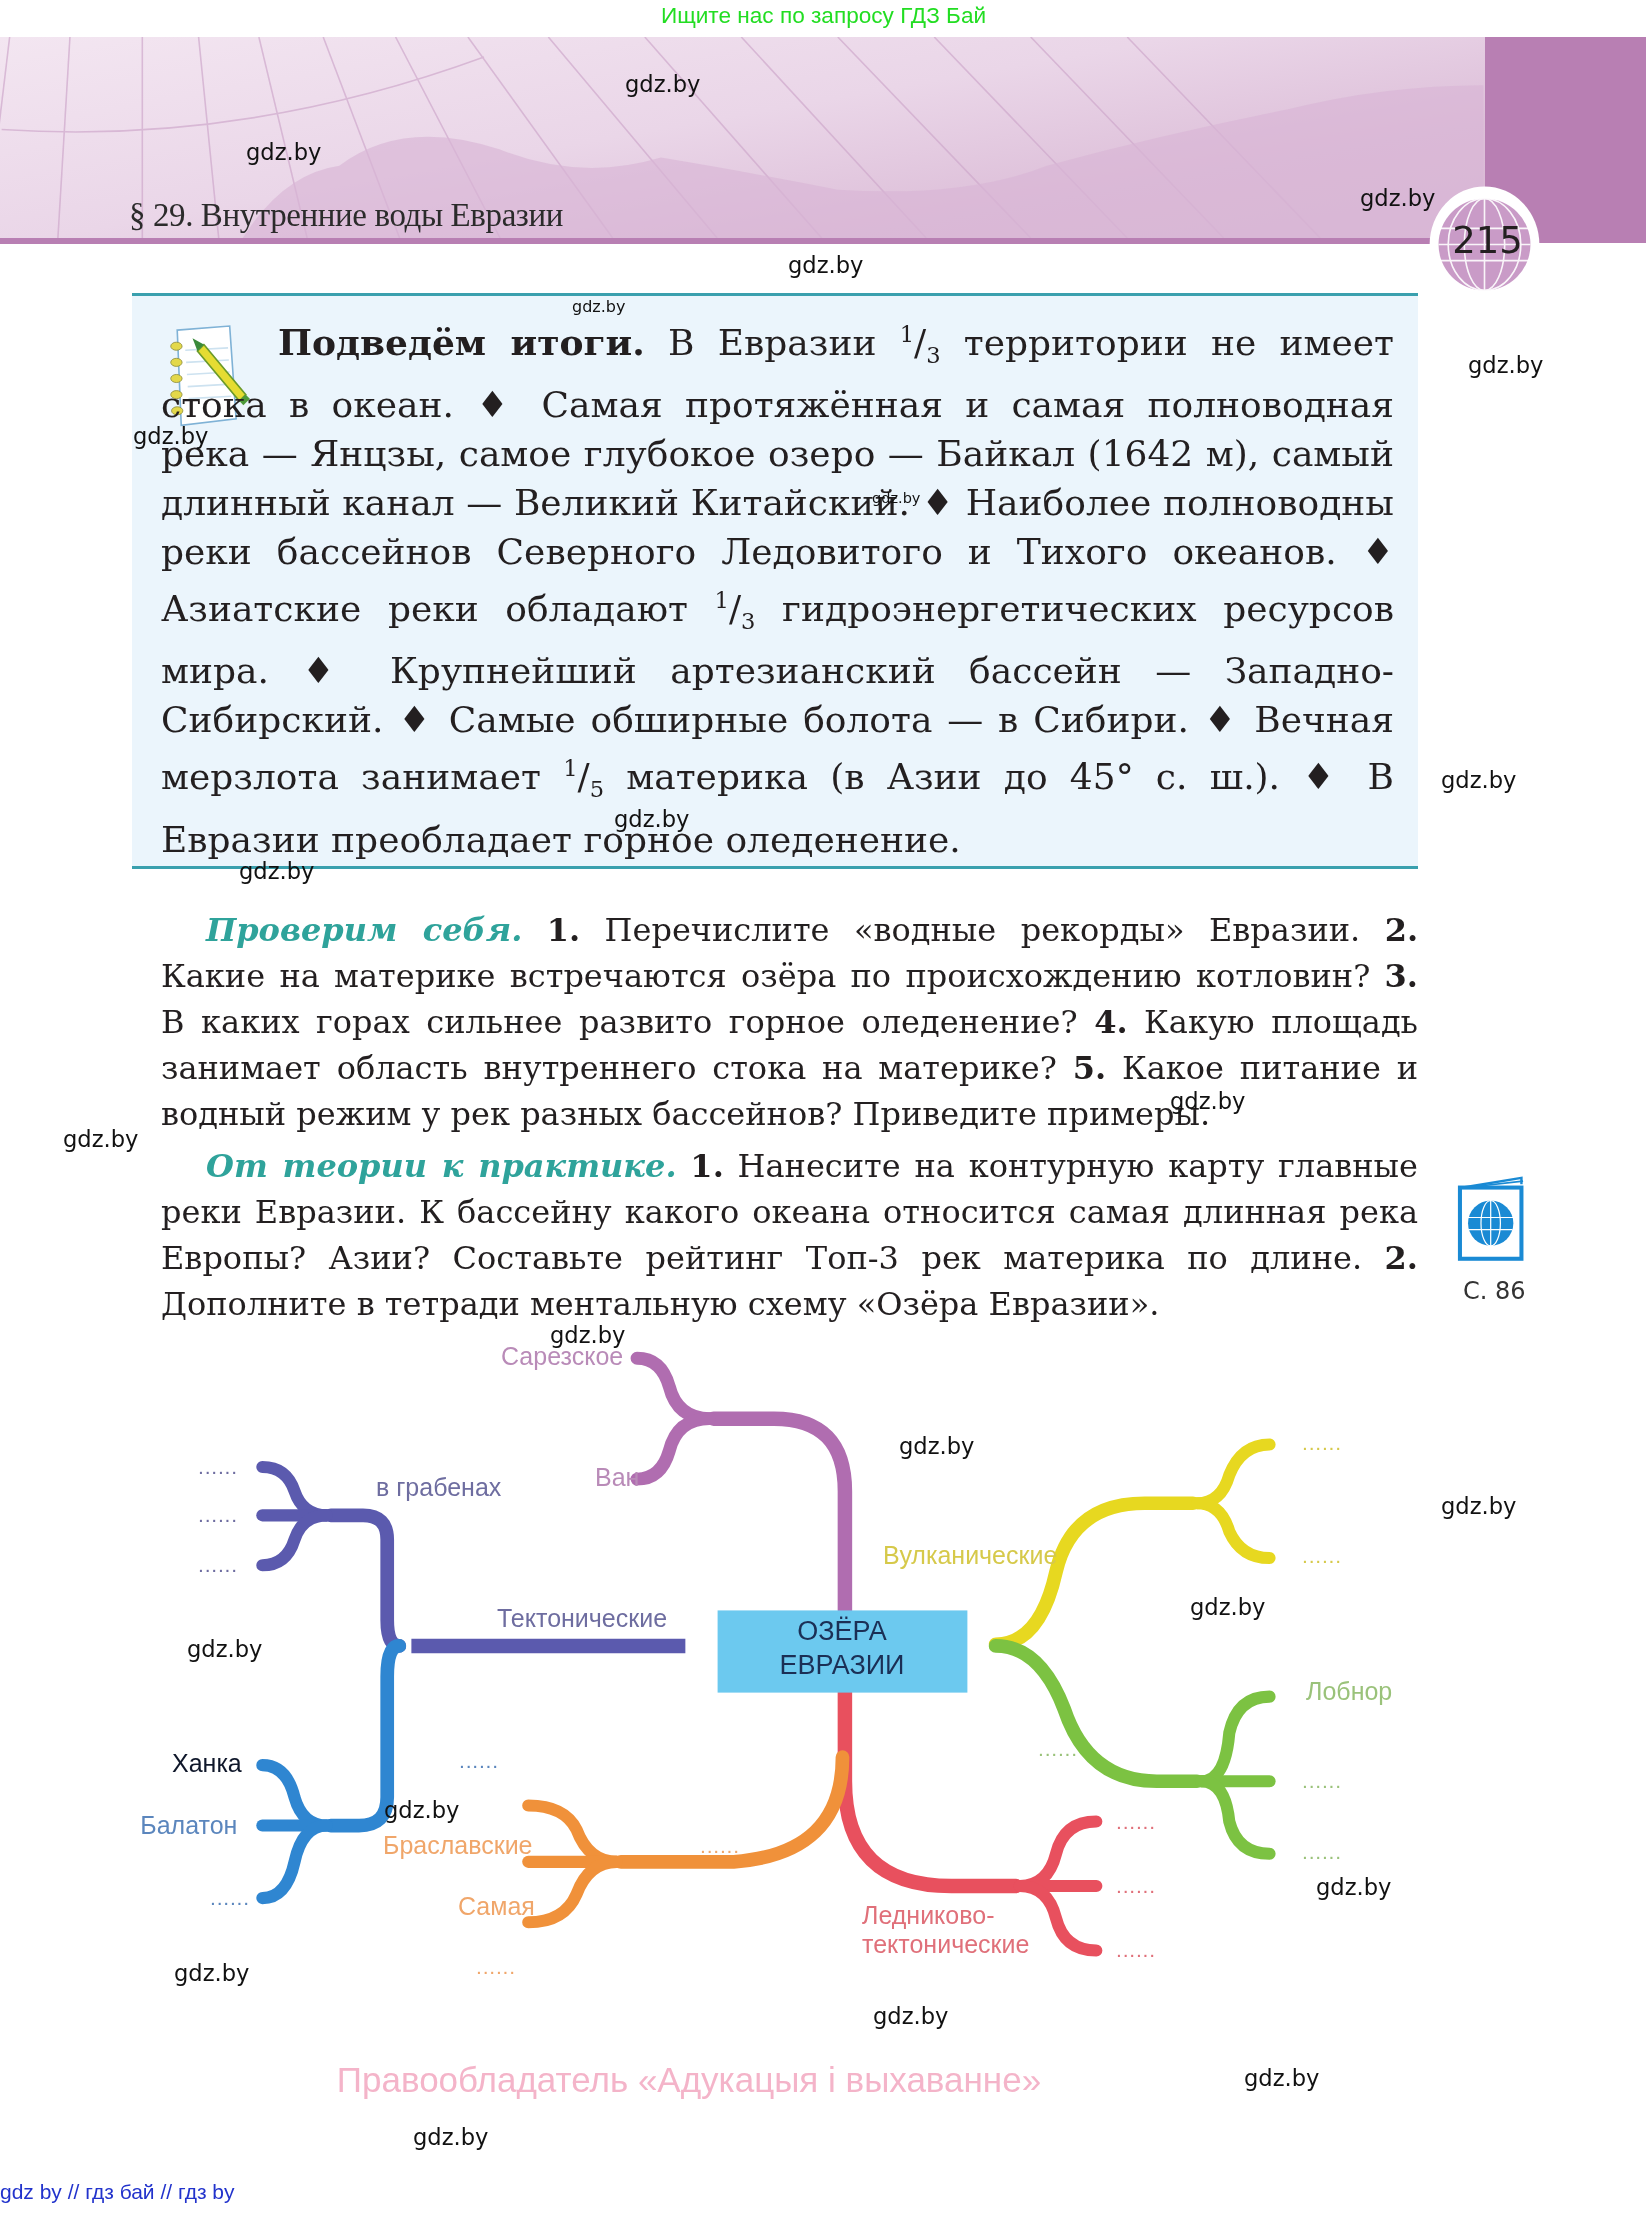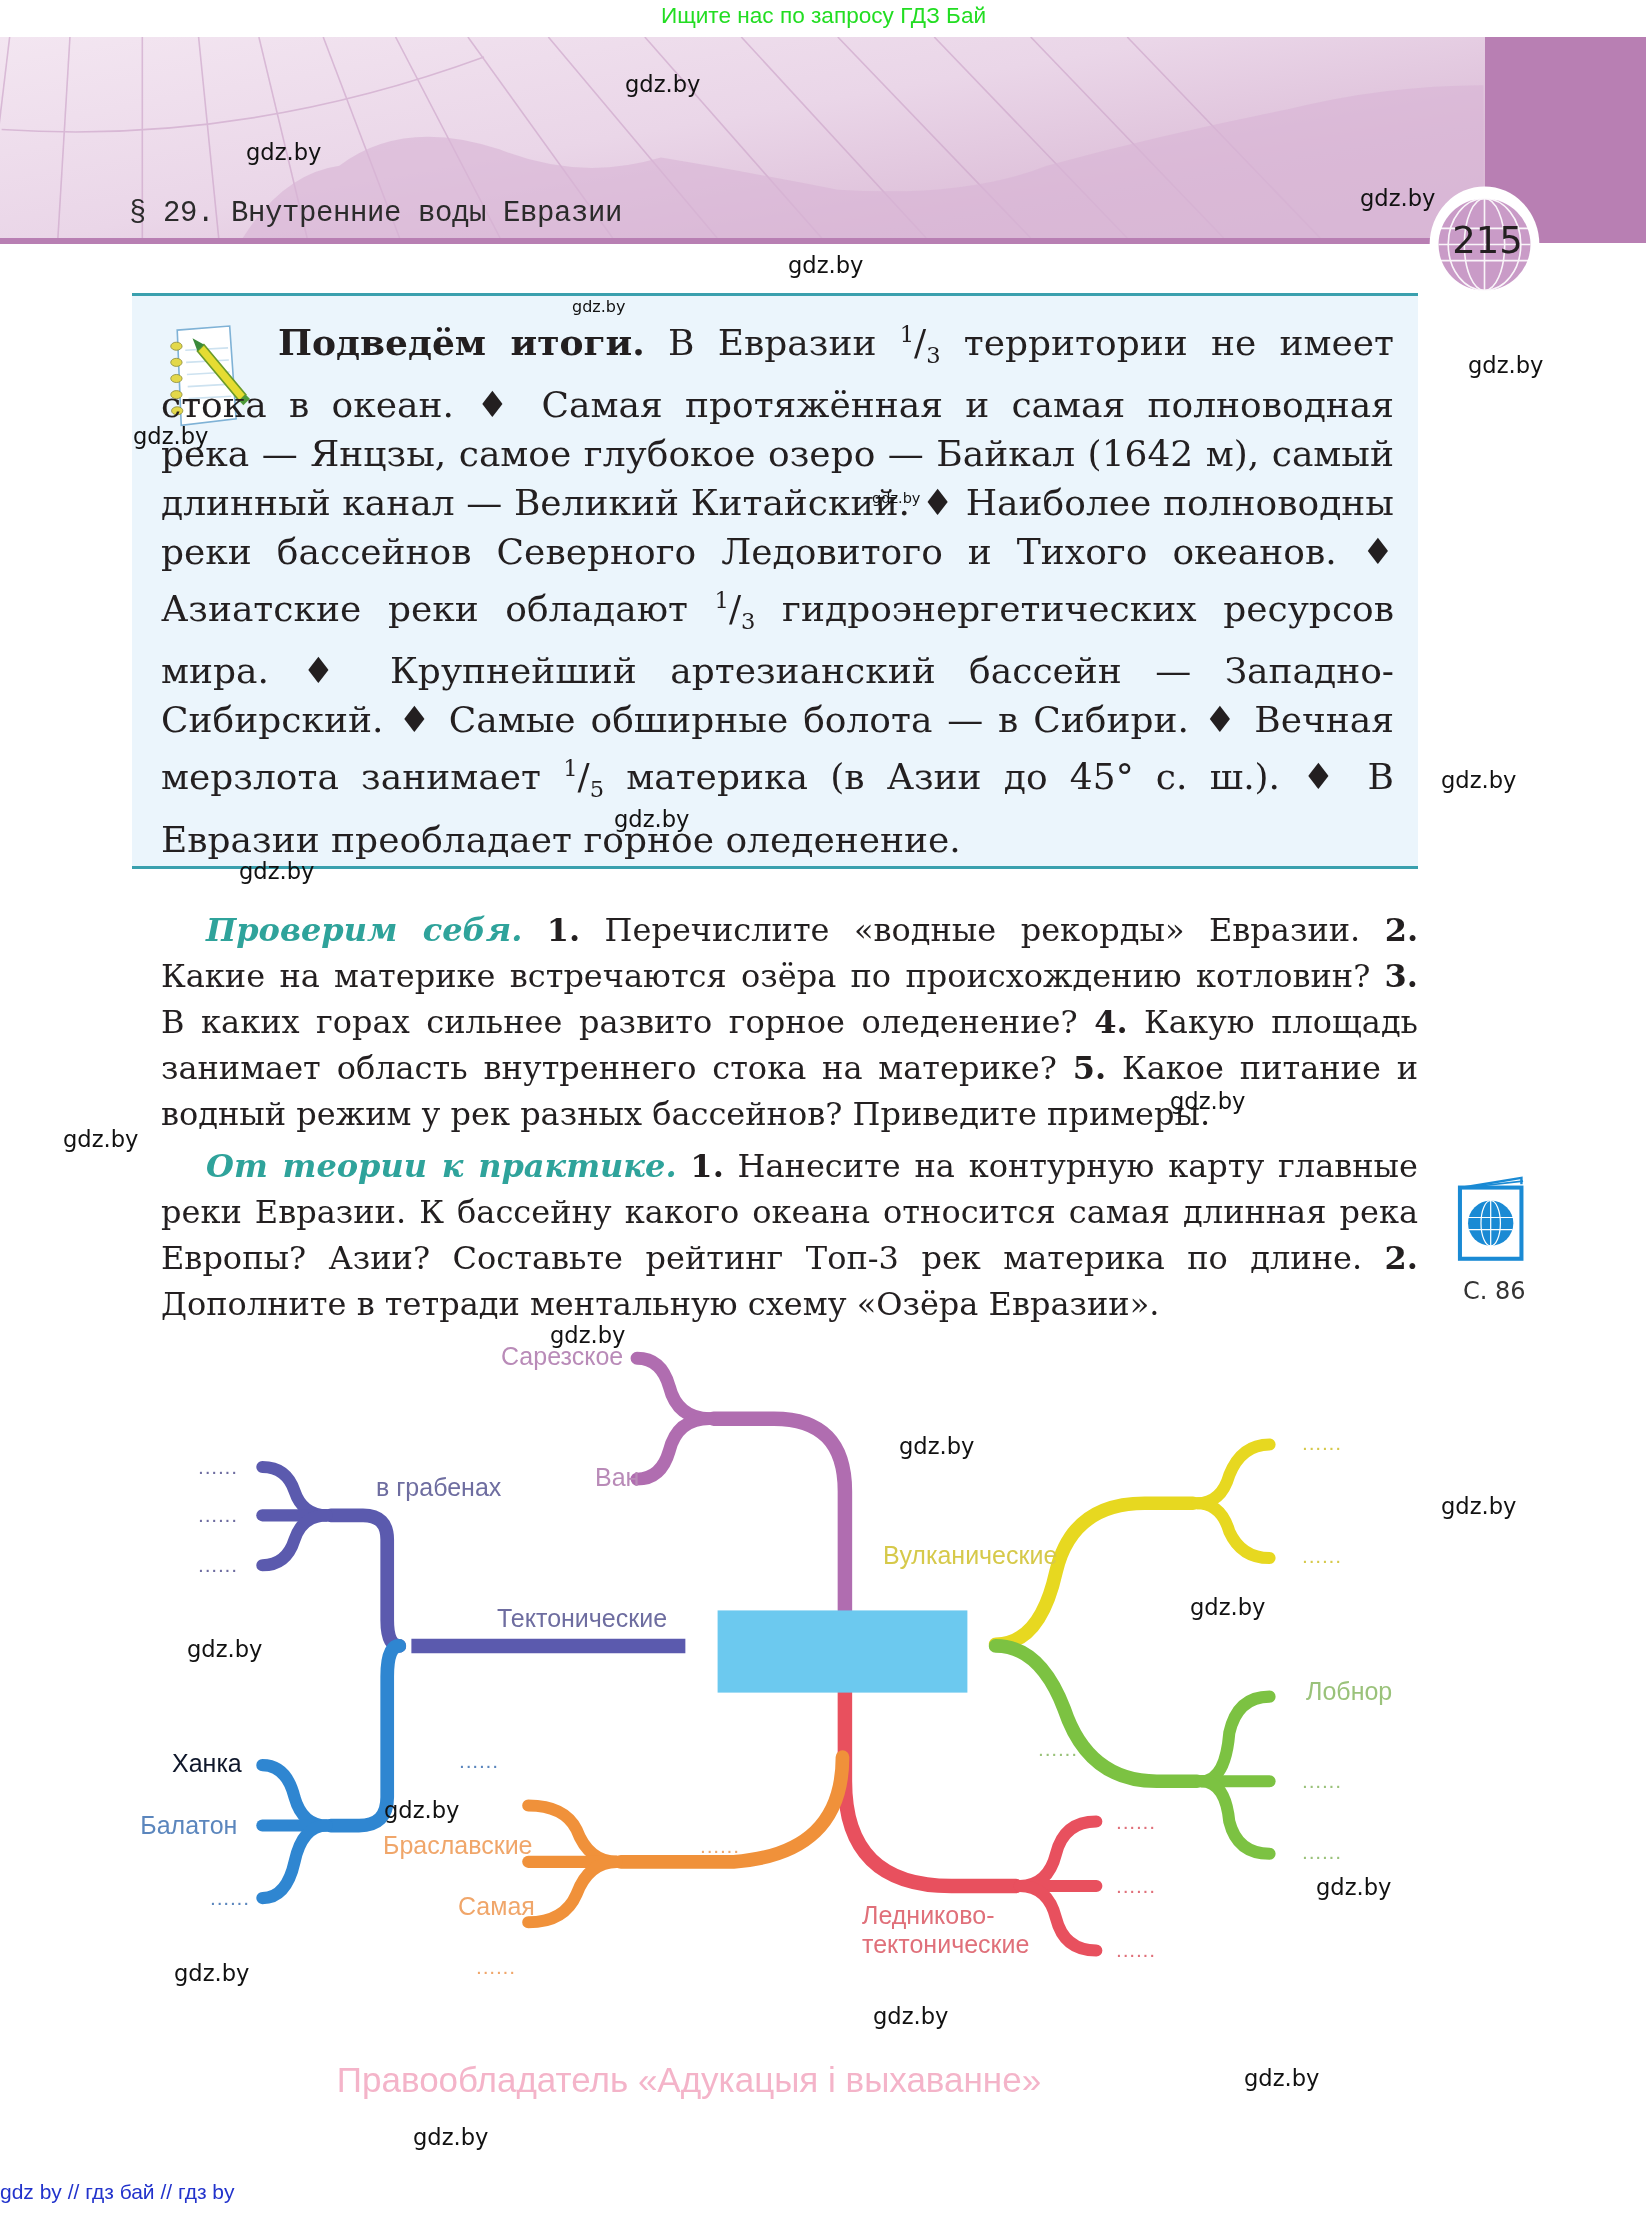--- a/index.html
+++ b/index.html
@@ -3,21 +3,21 @@
 <meta charset="utf-8">
 <style>
   html, body { margin:0; padding:0; }
   body { width:1647px; height:2216px; position:relative; background:#ffffff; overflow:hidden; font-family:"DejaVu Serif", serif; color:#231f20; }
   .abs { position:absolute; }
   .top-banner { left:0; top:0; width:1647px; text-align:center; top:3.2px; font-family:"Liberation Sans", sans-serif; font-size:22.6px; color:#22dd22; }
   .header-band { left:0; top:37px; width:1485px; height:201px; background: linear-gradient(170deg,#f3e6f1 0%,#ead6e8 45%,#ddbfd9 75%,#d9b8d5 100%); overflow:hidden; }
   .header-band .grid { position:absolute; inset:0; }
   .header-line { left:0; top:238px; width:1485px; height:5.6px; background:#b87fb3; }
   .header-right { left:1485px; top:37px; width:161px; height:206px; background:#b87fb3; }
-  .chapter-title { left:129px; top:197px; font-family:Liberation Mono, monospace; font-size:29px; color:#2b2b2b; letter-spacing:-0.4px; }
+  .chapter-title { left:129px; top:197px; font-family:Liberation Serif, serif; font-size:33px; color:#2b2b2b; letter-spacing:-0.4px; }
   .page-badge { left:1428px; top:184px; width:113px; height:121px; }
   .page-num { left:1447px; top:219px; width:81px; text-align:center; font-family:"DejaVu Sans", sans-serif; font-size:37px; color:#231f20; }
   .wm { font-family:"DejaVu Sans", sans-serif; color:#111; font-size:22.6px; }
   .summary-box { left:132px; top:293px; width:1286px; height:576px; background:#ebf5fc; border-top:3.2px solid #3aa0ae; border-bottom:3.2px solid #3aa0ae; box-sizing:border-box; }
   .summary-text { left:161px; top:310px; width:1233px; font-size:36px; line-height:49px; text-align:justify; text-align-last:left; color:#231f20; }
   .summary-text .lead { font-weight:bold; }
   .summary-text .first-indent { display:inline-block; width:117px; }
   .frac sup, .frac sub { font-size:22.6px; }
   .notepad { left:165px; top:322px; width:89px; height:113px; }
   .check-text { left:161px; top:907px; width:1257px; font-size:32px; line-height:46px; text-align:justify; text-align-last:left; }
@@ -160,20 +160,21 @@
 
       <path d="M1085 392 Q 1140 392 1170 470 Q 1200 560 1285 560 L1335 560" stroke="#7cc242" stroke-width="17"></path>
       <path d="M1340 560 Q 1370 560 1375 500 Q 1385 455 1425 455" stroke="#7cc242" stroke-width="15"></path>
       <path d="M1340 560 L1425 560" stroke="#7cc242" stroke-width="15"></path>
       <path d="M1340 560 Q 1370 560 1375 610 Q 1385 650 1425 650" stroke="#7cc242" stroke-width="15"></path>
     </g>
 
     <rect x="740" y="348" width="310" height="102" fill="#6cc9ef"></rect>
   </svg>
 
+  <div class="mm-label" style="left:596px;top:284px;width:250px;text-align:center;font-size:27px;line-height:34px;color:#1b2f55;"><span>ОЗЁРА</span><br><span>ЕВРАЗИИ</span></div>
 
   <div class="mm-label" style="left:380px;top:12px;color:#b98bb8;">Сарезское</div>
   <div class="mm-label" style="left:474px;top:133px;color:#b98bb8;">Ван</div>
 
   <div class="mm-label" style="left:376px;top:274px;color:#6e6da0;">Тектонические</div>
   <div class="mm-label" style="left:255px;top:143px;color:#6e6da0;">в грабенах</div>
   <div class="mm-dots" style="left:77px;top:125px;color:#6e6da0;">......</div>
   <div class="mm-dots" style="left:77px;top:173px;color:#6e6da0;">......</div>
   <div class="mm-dots" style="left:77px;top:223px;color:#6e6da0;">......</div>
 

